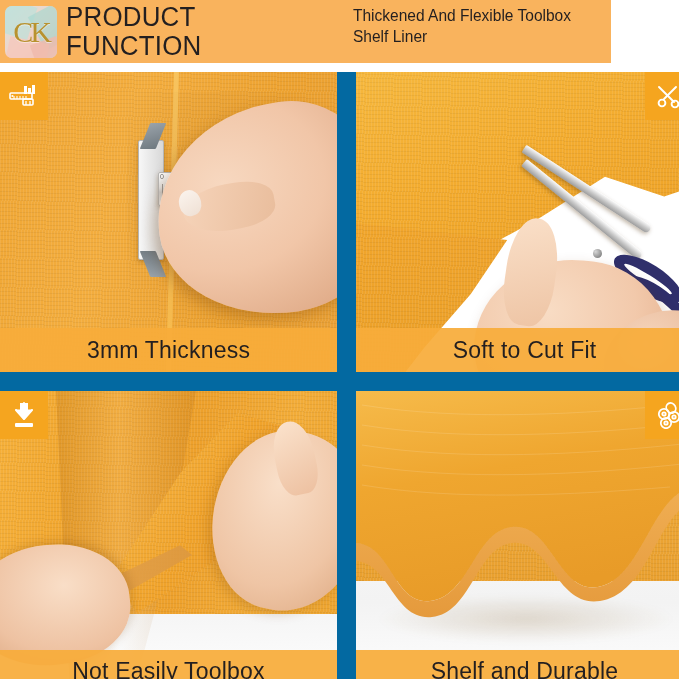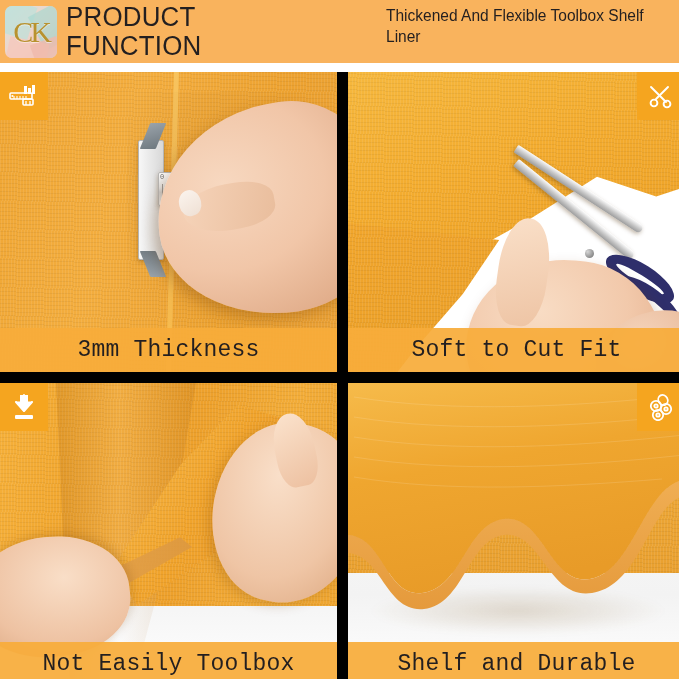--- a/index.html
+++ b/index.html
@@ -10,21 +10,21 @@
   }
   .page{
     position:relative;
     width:679px; height:679px;
     background:#ffffff;
   }
 
   
   .header{
     position:absolute; left:0; top:0;
-    width:679px; height:63px;
+    width:611px; height:63px;
     background:#f9b35d;
     display:flex; align-items:center;
   }
   .logo{
     width:52px; height:52px;
     margin-left:5px; margin-right:9px;
     border-radius:7px;
     position:relative; overflow:hidden;
     background:linear-gradient(135deg,#cfe4e0 0%,#e8d9cf 35%,#f2cfc6 60%,#e7c6bb 78%,#d6e6e2 100%);
     flex:none;
@@ -56,23 +56,22 @@
     transform:scaleX(.97); transform-origin:left center;
   }
 
   
   .grid{
     position:absolute; left:0; top:72px;
     width:679px; height:607px;
     display:grid;
     grid-template-columns:337px 337px;
     grid-template-rows:300px 302px;
-    gap:11px;
-    background:#000000;
-    font-family:Liberation Mono, monospace;
+    gap:19px;
+    background:#0369a1;
   }
   .cell{
     position:relative; overflow:hidden;
     background:#f2a93a;
   }
 
   
   .badge{
     position:absolute; top:0; width:48px; height:48px;
     background:#f5a51f; z-index:6;

